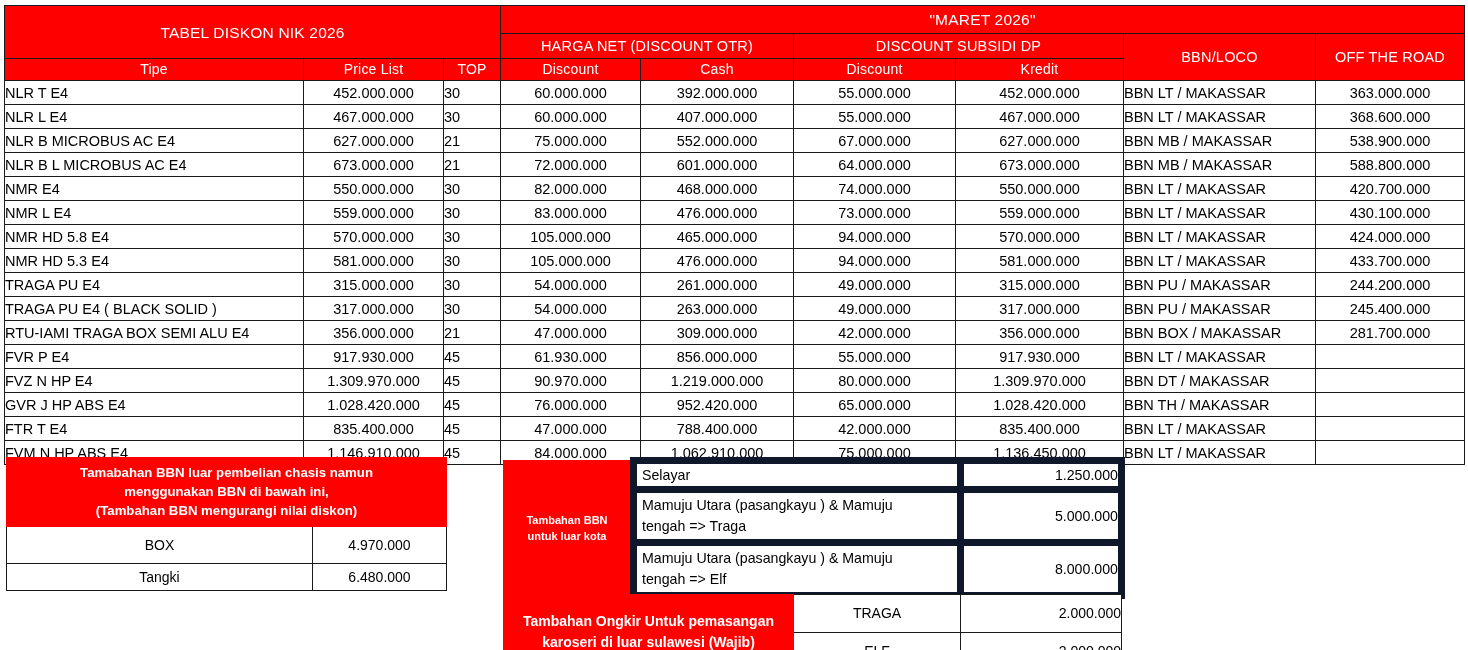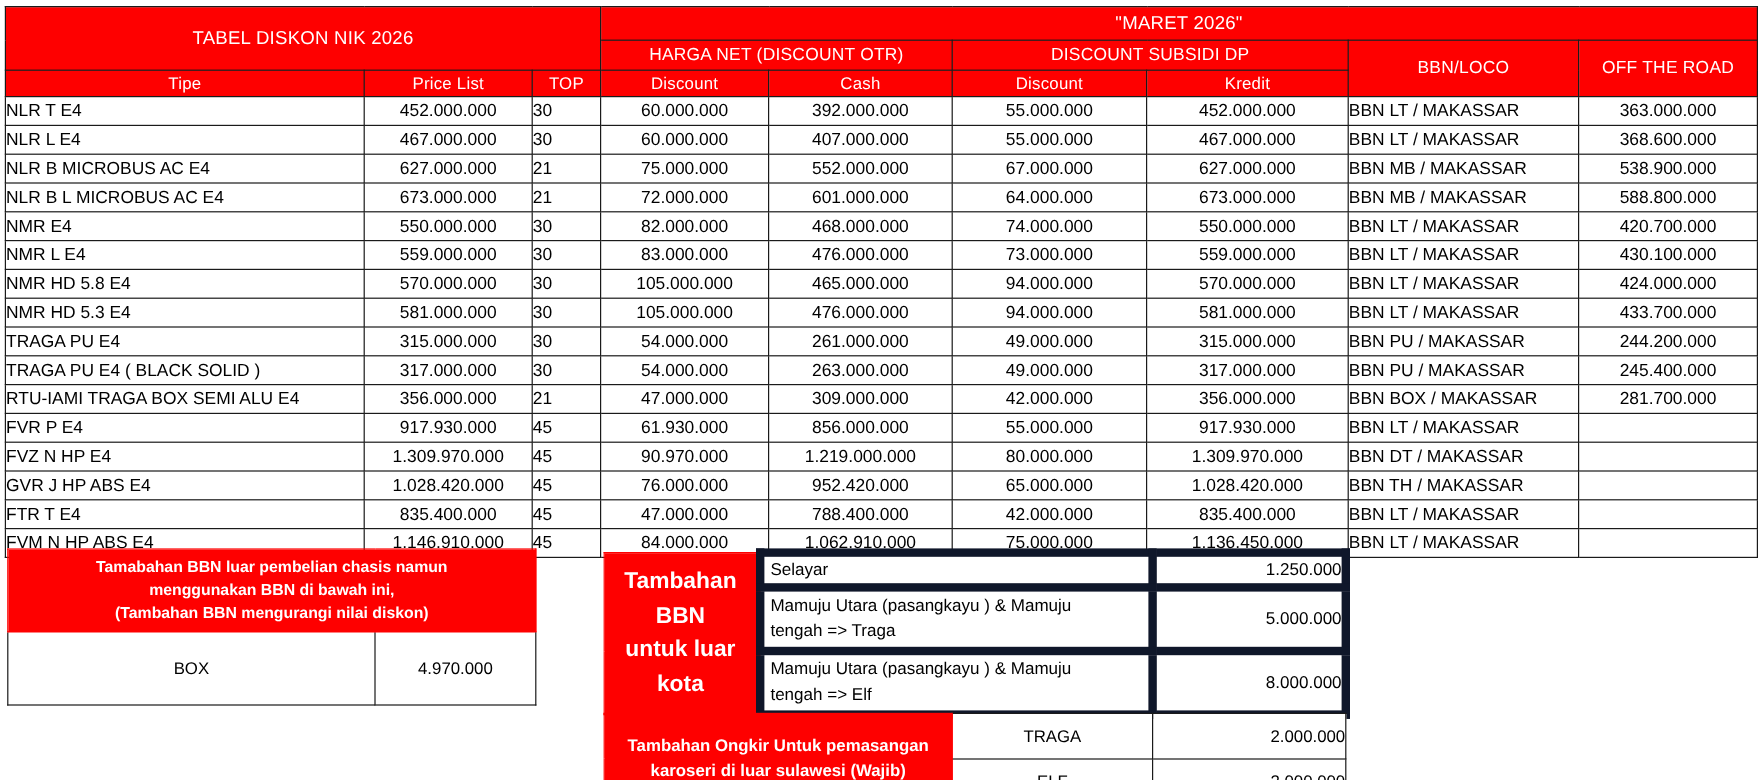--- a/index.html
+++ b/index.html
@@ -81,21 +81,21 @@
   col.w-otr    { width: 149px; }
 
   
   #bbn-chasis-wrap {
     position: absolute;
     left: 6px;
     top: 457px;
     width: 440px;
   }
   #bbn-chasis-wrap table { border-collapse: collapse; table-layout: fixed; width: 100%; }
-  #bbn-chasis-wrap td { border: 1px solid #1a1a1a; padding: 12px; }
+  #bbn-chasis-wrap td { border: 1px solid #1a1a1a; padding: 0; }
   .bl-head {
     background: #FE0000;
     color: #ffffff;
     font-weight: bold;
     font-size: 13.2px;
     text-align: center;
     line-height: 1.45;
     padding: 5px 6px 6px 6px !important;
     border: 1px solid #FE0000 !important;
   }
@@ -112,21 +112,21 @@
     left: 503px;
     top: 457px;
     width: 618px;
   }
   #bbn-luarkota-wrap table { border-collapse: collapse; table-layout: fixed; width: 100%; }
   #bbn-luarkota-wrap td { border: 7px solid #0f172a; padding: 0; }
   .lk-head {
     background: #FE0000;
     color: #ffffff;
     font-weight: bold;
-    font-size: 19px;
+    font-size: 11px;
     text-align: center;
     line-height: 1.5;
     border: 1px solid #FE0000 !important;
     padding: 0 3px !important;
   }
   .lk-desc {
     background: #fff;
     font-size: 14.2px;
     text-align: left;
     padding: 2px 4px 3px 5px !important;
@@ -396,20 +396,24 @@
         <td class="bl-head" colspan="2">
           <div>Tamabahan BBN luar pembelian chasis namun</div>
           <div>menggunakan BBN di bawah ini,</div>
           <div>(Tambahan BBN mengurangi nilai diskon)</div>
         </td>
       </tr>
       <tr>
         <td class="bl-label tall">BOX</td>
         <td class="bl-val tall">4.970.000</td>
       </tr>
+      <tr>
+        <td class="bl-label">Tangki</td>
+        <td class="bl-val">6.480.000</td>
+      </tr>
     </tbody>
   </table>
 </div>
 
 <div id="bbn-luarkota-wrap">
   <table>
     <colgroup>
         <col class="lk-w1">
         <col class="lk-w2">
         <col class="lk-w3">

